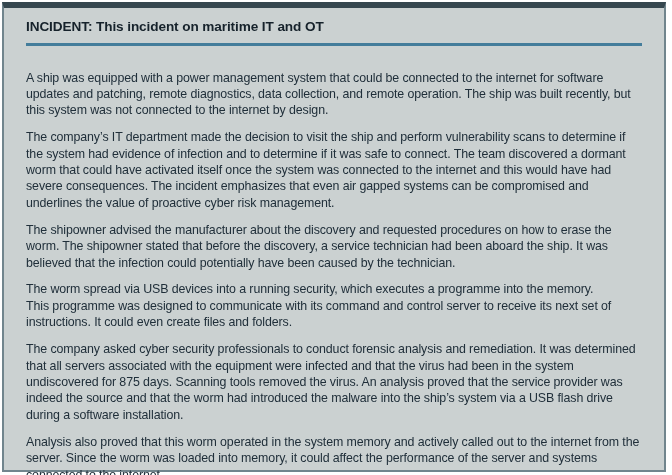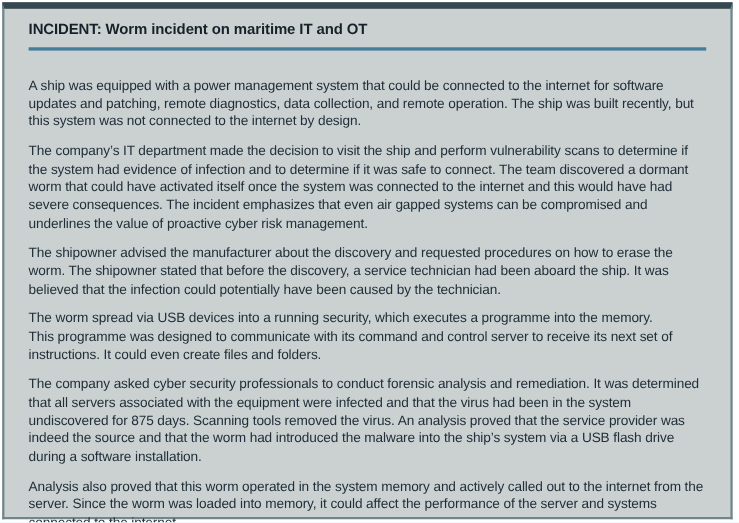--- a/index.html
+++ b/index.html
@@ -54,21 +54,21 @@
   }
   .incident-body p:last-child {
     margin-bottom: 0;
   }
 </style>
 </head>
 <body>
 
 <div class="stage">
   <div class="incident-box">
-    <h2 class="incident-title">INCIDENT: Worm incident on maritime IT and OT</h2>
+    <h2 class="incident-title">INCIDENT: This incident on maritime IT and OT</h2>
     <div class="title-rule"></div>
     <div class="incident-body">
       <p>A ship was equipped with a power management system that could be connected to the internet for software updates and patching, remote diagnostics, data collection, and remote operation. The ship was built recently, but this system was not connected to the internet by design.</p>
       <p>The company’s IT department made the decision to visit the ship and perform vulnerability scans to determine if the system had evidence of infection and to determine if it was safe to connect. The team discovered a dormant worm that could have activated itself once the system was connected to the internet and this would have had severe consequences. The incident emphasizes that even air gapped systems can be compromised and underlines the value of proactive cyber risk management.</p>
       <p>The shipowner advised the manufacturer about the discovery and requested procedures on how to erase the worm. The shipowner stated that before the discovery, a service technician had been aboard the ship. It was believed that the infection could potentially have been caused by the technician.</p>
       <p>The worm spread via USB devices into a running security, which executes a programme into the memory.
 This programme was designed to communicate with its command and control server to receive its next set of instructions. It could even create files and folders.</p>
       <p>The company asked cyber security professionals to conduct forensic analysis and remediation. It was determined that all servers associated with the equipment were infected and that the virus had been in the system undiscovered for 875 days. Scanning tools removed the virus. An analysis proved that the service provider was indeed the source and that the worm had introduced the malware into the ship’s system via a USB flash drive during a software installation.</p>
       <p>Analysis also proved that this worm operated in the system memory and actively called out to the internet from the server. Since the worm was loaded into memory, it could affect the performance of the server and systems connected to the internet.</p>
     </div>

